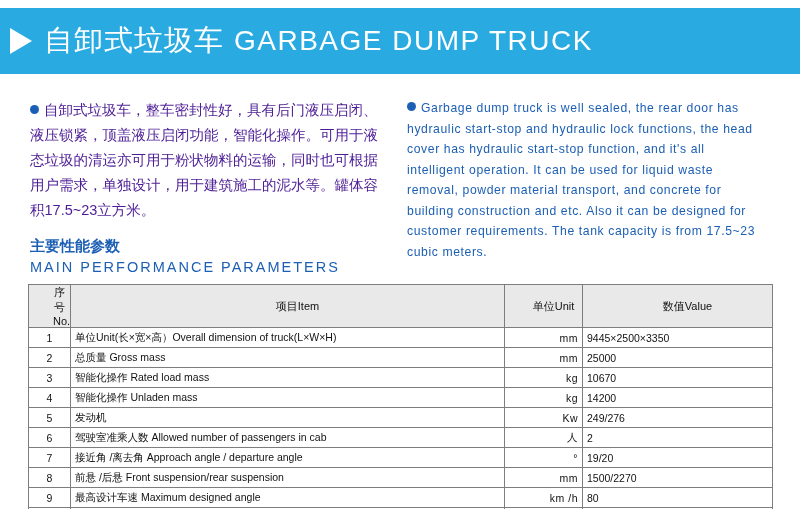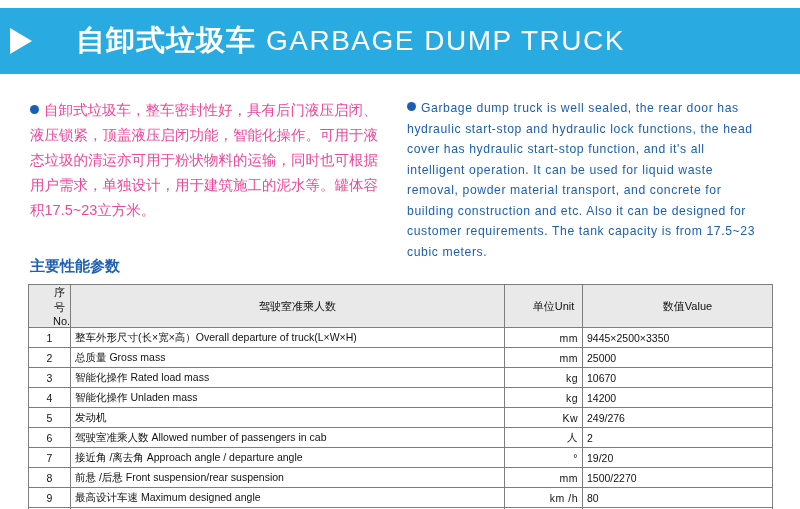--- a/index.html
+++ b/index.html
@@ -33,22 +33,21 @@
     border-bottom: 13px solid transparent;
     border-left: 22px solid #ffffff;
     margin-right: 12px;
     flex: 0 0 auto;
   }
   .banner-title {
     color: #ffffff;
     font-size: 29px;
     letter-spacing: 1px;
     white-space: nowrap;
-    font-weight: 700;
-    margin-left: 32px;
+    font-weight: 400;
   }
   .banner-title-en {
     color: #ffffff;
     font-size: 28px;
     letter-spacing: 1.5px;
     white-space: nowrap;
     margin-left: 10px;
     font-weight: 400;
     text-align: center;
   }
@@ -67,38 +66,38 @@
     display: inline-block;
     width: 9px; height: 9px;
     border-radius: 50%;
     background: #1b5fb4;
     margin-right: 5px;
     vertical-align: middle;
     position: relative;
     top: -1px;
   }
   .desc-cn {
-    color: #ec4899;
+    color: #4c1d95;
     font-size: 14.5px;
     line-height: 25px;
     text-align: justify;
   }
   .desc-en {
     color: #1c5fb4;
     font-size: 12.2px;
     line-height: 19.5px;
     letter-spacing: 0.6px;
     text-align: justify;
   }
 
   
   .sec-head {
     position: absolute;
     left: 30px;
-    top: 256px;
+    top: 236px;
   }
   .sec-head-cn {
     color: #1c5fb4;
     font-size: 15px;
     font-weight: bold;
     line-height: 20px;
   }
   .sec-head-en {
     color: #1c5fb4;
     font-size: 14.5px;
@@ -161,42 +160,43 @@
     <div class="desc-col">
       <span class="bullet"></span><span class="desc-cn">自卸式垃圾车，整车密封性好，具有后门液压启闭、液压锁紧，顶盖液压启闭功能，智能化操作。可用于液态垃圾的清运亦可用于粉状物料的运输，同时也可根据用户需求，单独设计，用于建筑施工的泥水等。罐体容积17.5~23立方米。</span>
     </div>
     <div class="desc-col">
       <span class="bullet"></span><span class="desc-en">Garbage dump truck is well sealed, the rear door has hydraulic start-stop and hydraulic lock functions, the head cover has hydraulic start-stop function, and it's all intelligent operation. It can be used for liquid waste removal, powder material transport, and concrete for building construction and etc. Also it can be designed for customer requirements. The tank capacity is from 17.5~23 cubic meters.</span>
     </div>
   </div>
 
   <div class="sec-head">
     <div class="sec-head-cn">主要性能参数</div>
+    <div class="sec-head-en">MAIN PERFORMANCE PARAMETERS</div>
   </div>
 
   <div class="tbl-wrap">
     <table class="params">
       <colgroup>
         <col class="c-no">
           <col class="c-item">
           <col class="c-unit">
           <col class="c-val">
       </colgroup>
       <thead>
         <tr>
           <th>序号No.</th>
-          <th>驾驶室准乘人数</th>
+          <th>项目Item</th>
           <th>单位Unit</th>
           <th>数值Value</th>
         </tr>
       </thead>
       <tbody>
         <tr>
           <td class="no">1</td>
-          <td class="item">整车外形尺寸(长×宽×高）Overall departure of truck(L×W×H)</td>
+          <td class="item">单位Unit(长×宽×高）Overall dimension of truck(L×W×H)</td>
           <td class="unit">mm</td>
           <td class="val">9445×2500×3350</td>
         </tr>
         <tr>
           <td class="no">2</td>
           <td class="item">总质量 Gross mass</td>
           <td class="unit">mm</td>
           <td class="val">25000</td>
         </tr>
         <tr>

